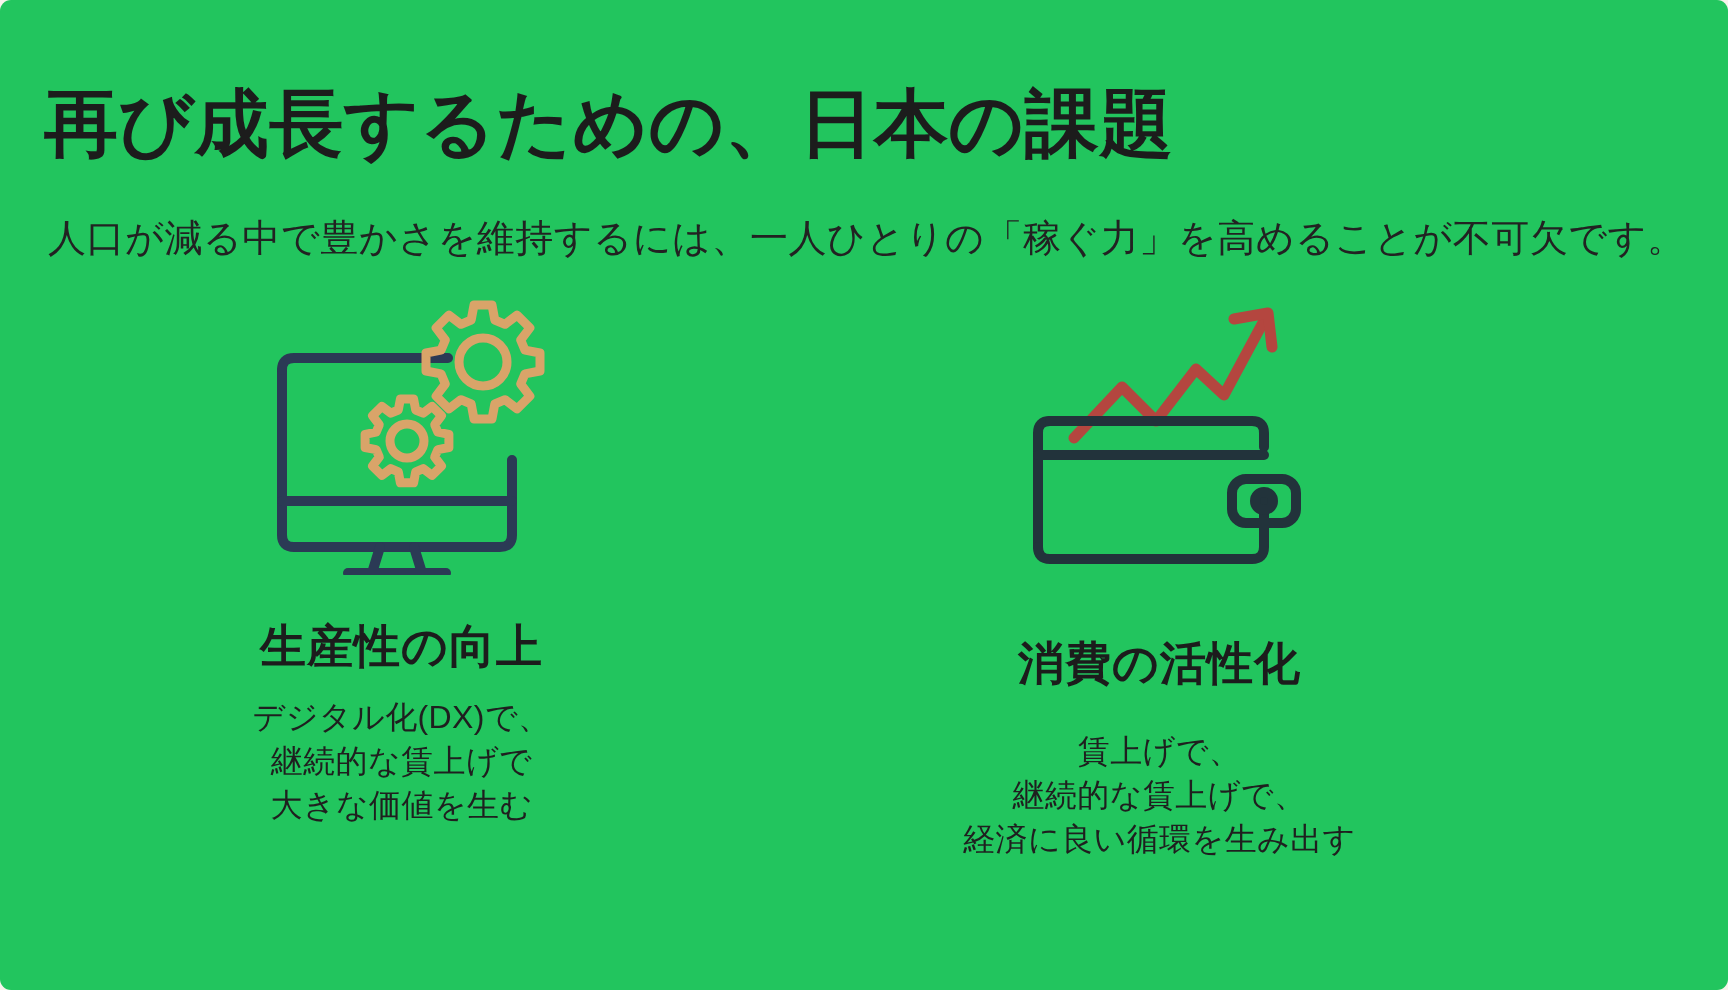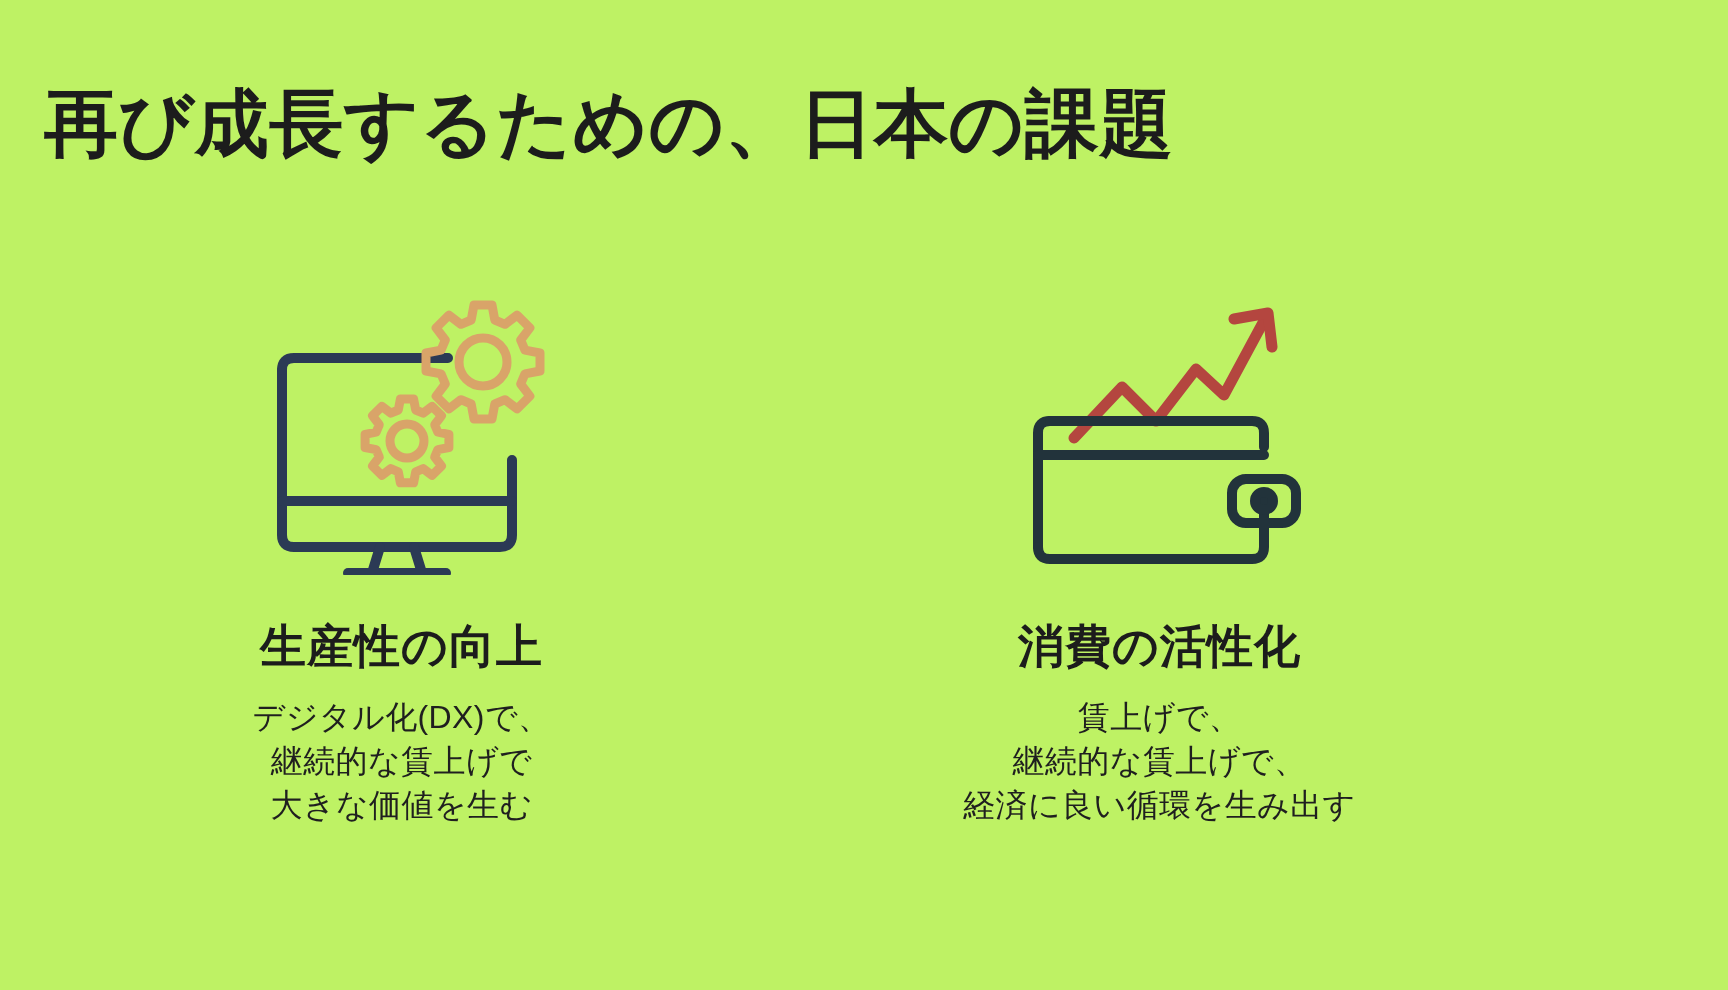--- a/index.html
+++ b/index.html
@@ -13,22 +13,23 @@
     background: #f7f4ec;
     font-family: "Liberation Sans", "DejaVu Sans", sans-serif;
     color: #1b1b1b;
     -webkit-font-smoothing: antialiased;
   }
 
   .slide {
     position: relative;
     width: 1728px;
     height: 990px;
-    background: #bef264;
+    background: #22c55e;
     box-sizing: border-box;
+    border-radius: 11px;
   }
 
   
   .slide-title {
     position: absolute;
     left: 44px;
     top: 34px;
     font-size: 74px;
     line-height: 1.08;
     font-weight: 700;
@@ -63,21 +64,21 @@
 
   .column {
     width: 50%;
     display: flex;
     flex-direction: column;
     align-items: center;
     text-align: center;
   }
 
   .column-left  { padding-left: 45px; }
-  .column-right { padding-left: 45px; }
+  .column-right { padding-left: 45px; gap: 17px; }
 
   .icon-box {
     width: 330px;
     height: 300px;
     display: flex;
     align-items: center;
     justify-content: center;
   }
 
   .card-heading {
@@ -100,20 +101,21 @@
 
   .card-body .line { display: block; white-space: nowrap; }
 </style>
 </head>
 <body>
 
 <div class="slide">
 
   <h1 class="slide-title">再び成長するための、日本の課題</h1>
 
+  <p class="slide-subtitle">人口が減る中で豊かさを維持するには、一人ひとりの「稼ぐ力」を高めることが不可欠です。</p>
 
   <div class="columns">
 
     <div class="column column-left">
 
       <div class="icon-box">
         <svg width="300" height="280" viewBox="0 0 300 280" fill="none" xmlns="http://www.w3.org/2000/svg">
 
           <g stroke="#2B3A55" stroke-width="10" stroke-linecap="round" stroke-linejoin="round" fill="none">
             <path d="M30 75 L30 240 Q30 252 42 252 L248 252 Q260 252 260 240 L260 165"></path>

